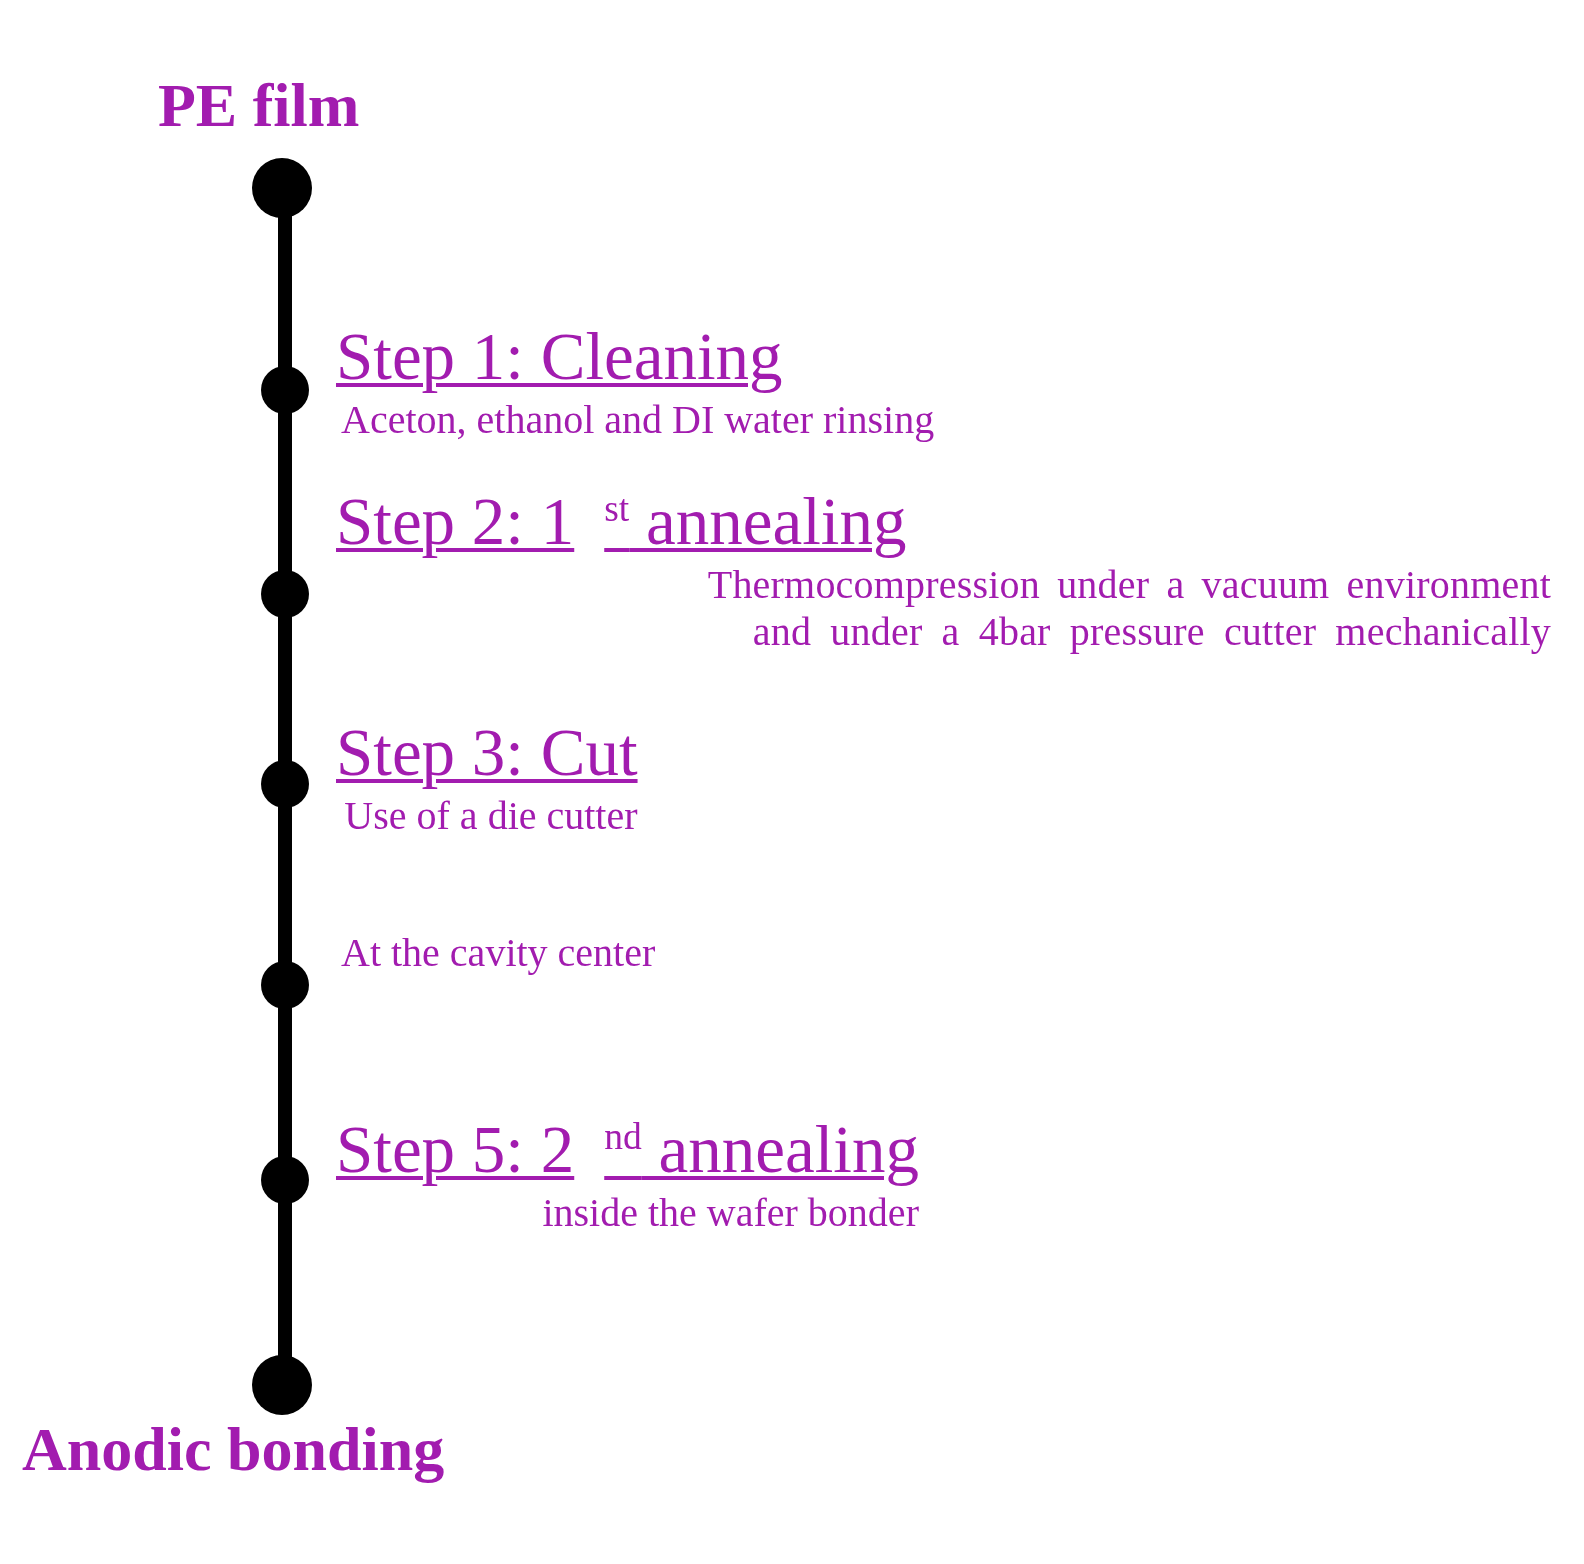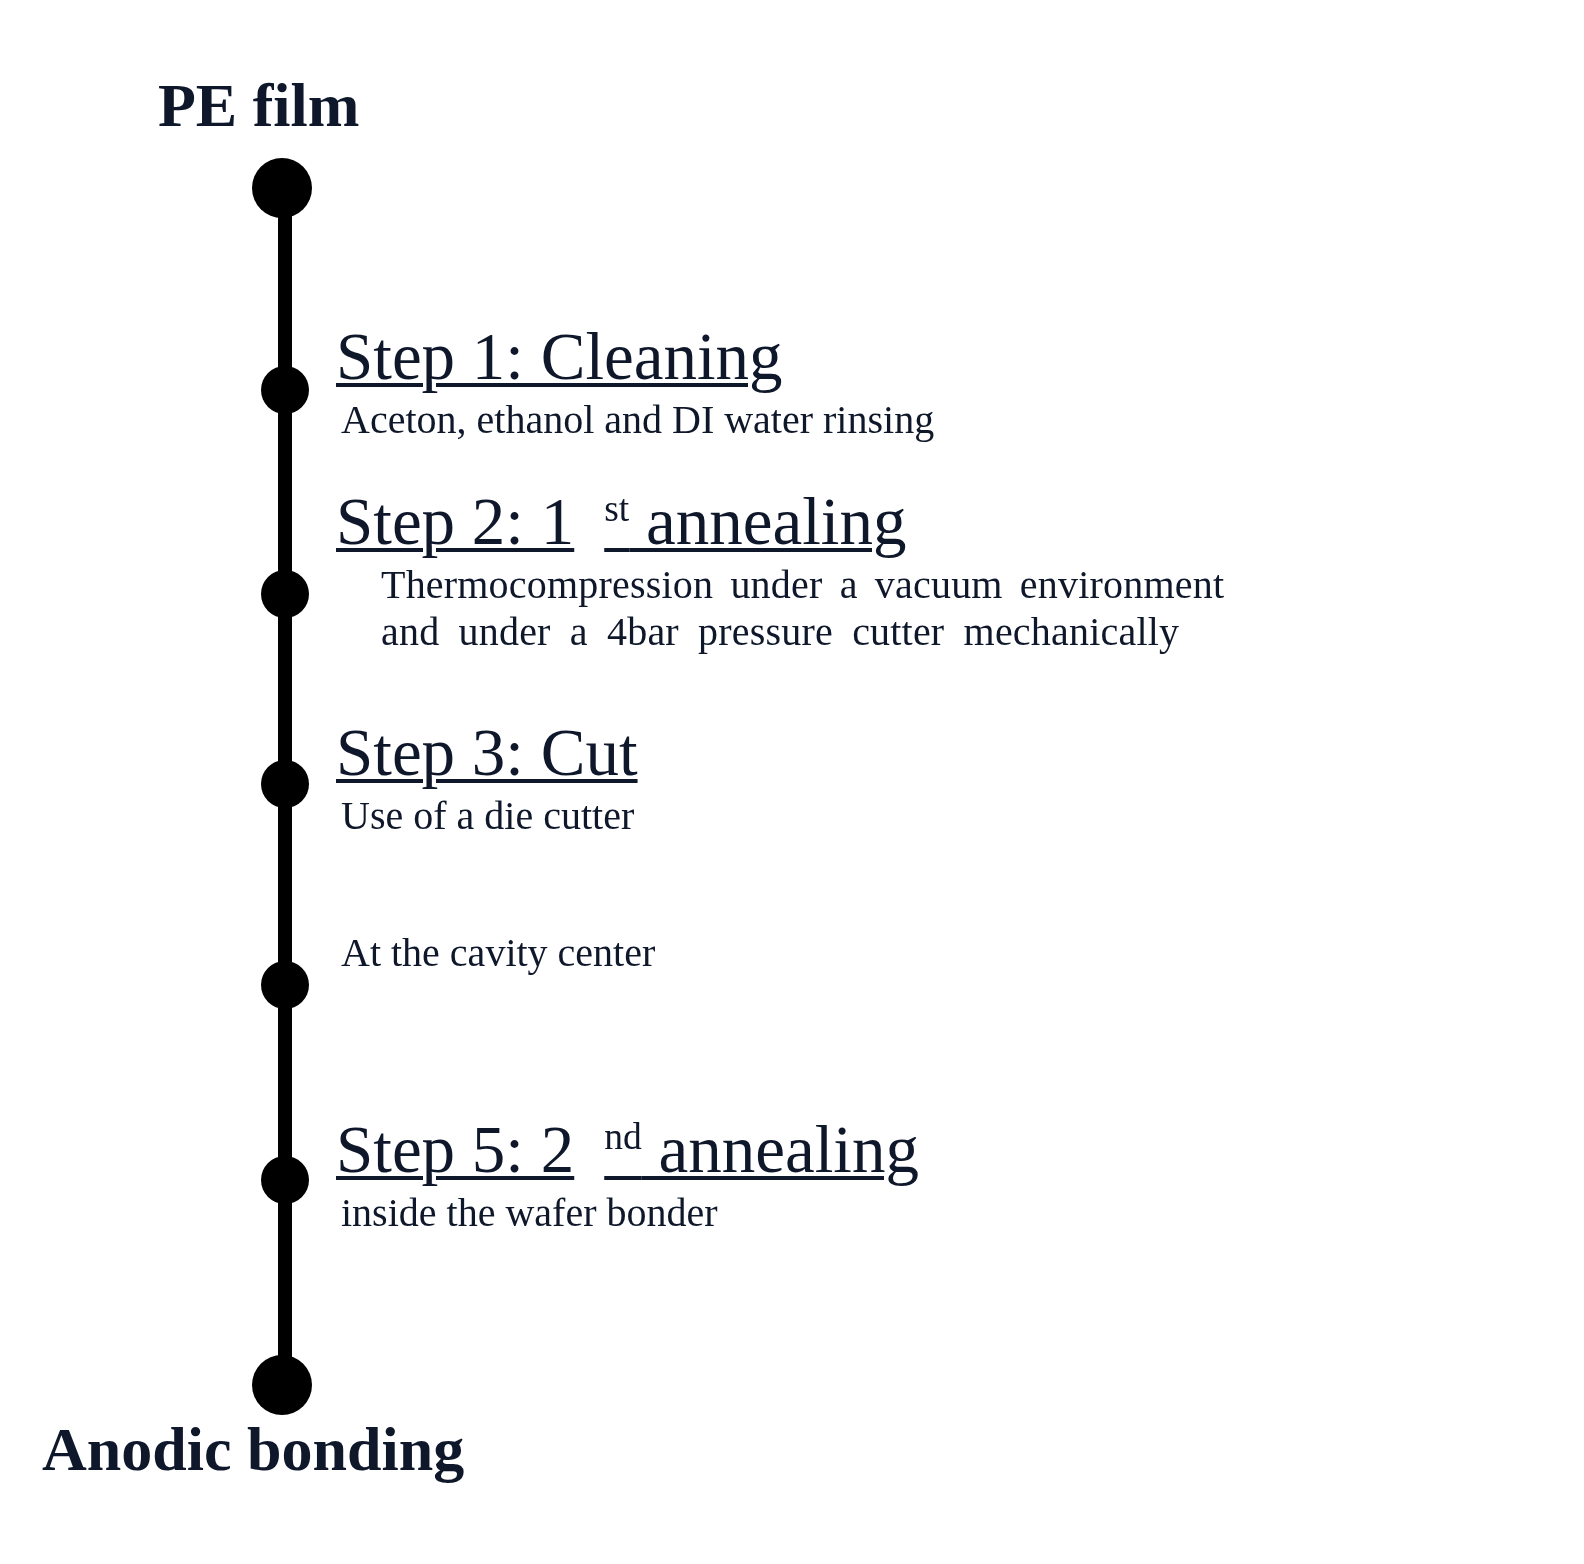--- a/index.html
+++ b/index.html
@@ -7,21 +7,21 @@
     padding: 0;
     background: #ffffff;
   }
   #page {
     position: relative;
     width: 1584px;
     height: 1564px;
     background: #ffffff;
     overflow: hidden;
     font-family: "Liberation Serif", "DejaVu Serif", serif;
-    color: #0f172a;
+    color: #a21caf;
   }
 
   
   #spine-line {
     position: absolute;
     left: 278px;
     top: 185px;
     width: 14px;
     height: 1203px;
     background: #000000;
@@ -50,21 +50,21 @@
   
   .endpoint-label {
     position: absolute;
     font-weight: bold;
     font-size: 62px;
     line-height: 1.0;
     letter-spacing: 0px;
     white-space: nowrap;
   }
   #label-start { left: 158px; top: 74px; }
-  #label-end   { left: 22px;  top: 1418px; margin-left: 20px; }
+  #label-end   { left: 22px;  top: 1418px; }
 
   
   .step-block {
     position: absolute;
     left: 336px;
   }
   .step-title {
     font-size: 67px;
     line-height: 1.04;
     text-decoration: underline;
@@ -81,20 +81,21 @@
   }
   .step-desc {
     font-size: 40px;
     line-height: 1.18;
     margin-top: 4px;
     padding-left: 5px;
   }
   .step-desc .line {
     display: block;
     white-space: nowrap;
+    text-align: right;
   }
 
   
   #step-block-1 { top: 322px; }
   #step-block-2 { top: 487px; width: 1215px; }
   #step-block-3 { top: 718px; }
   #step-block-4 { top: 925px; }
   #step-block-5 { top: 1115px; }
 
   

